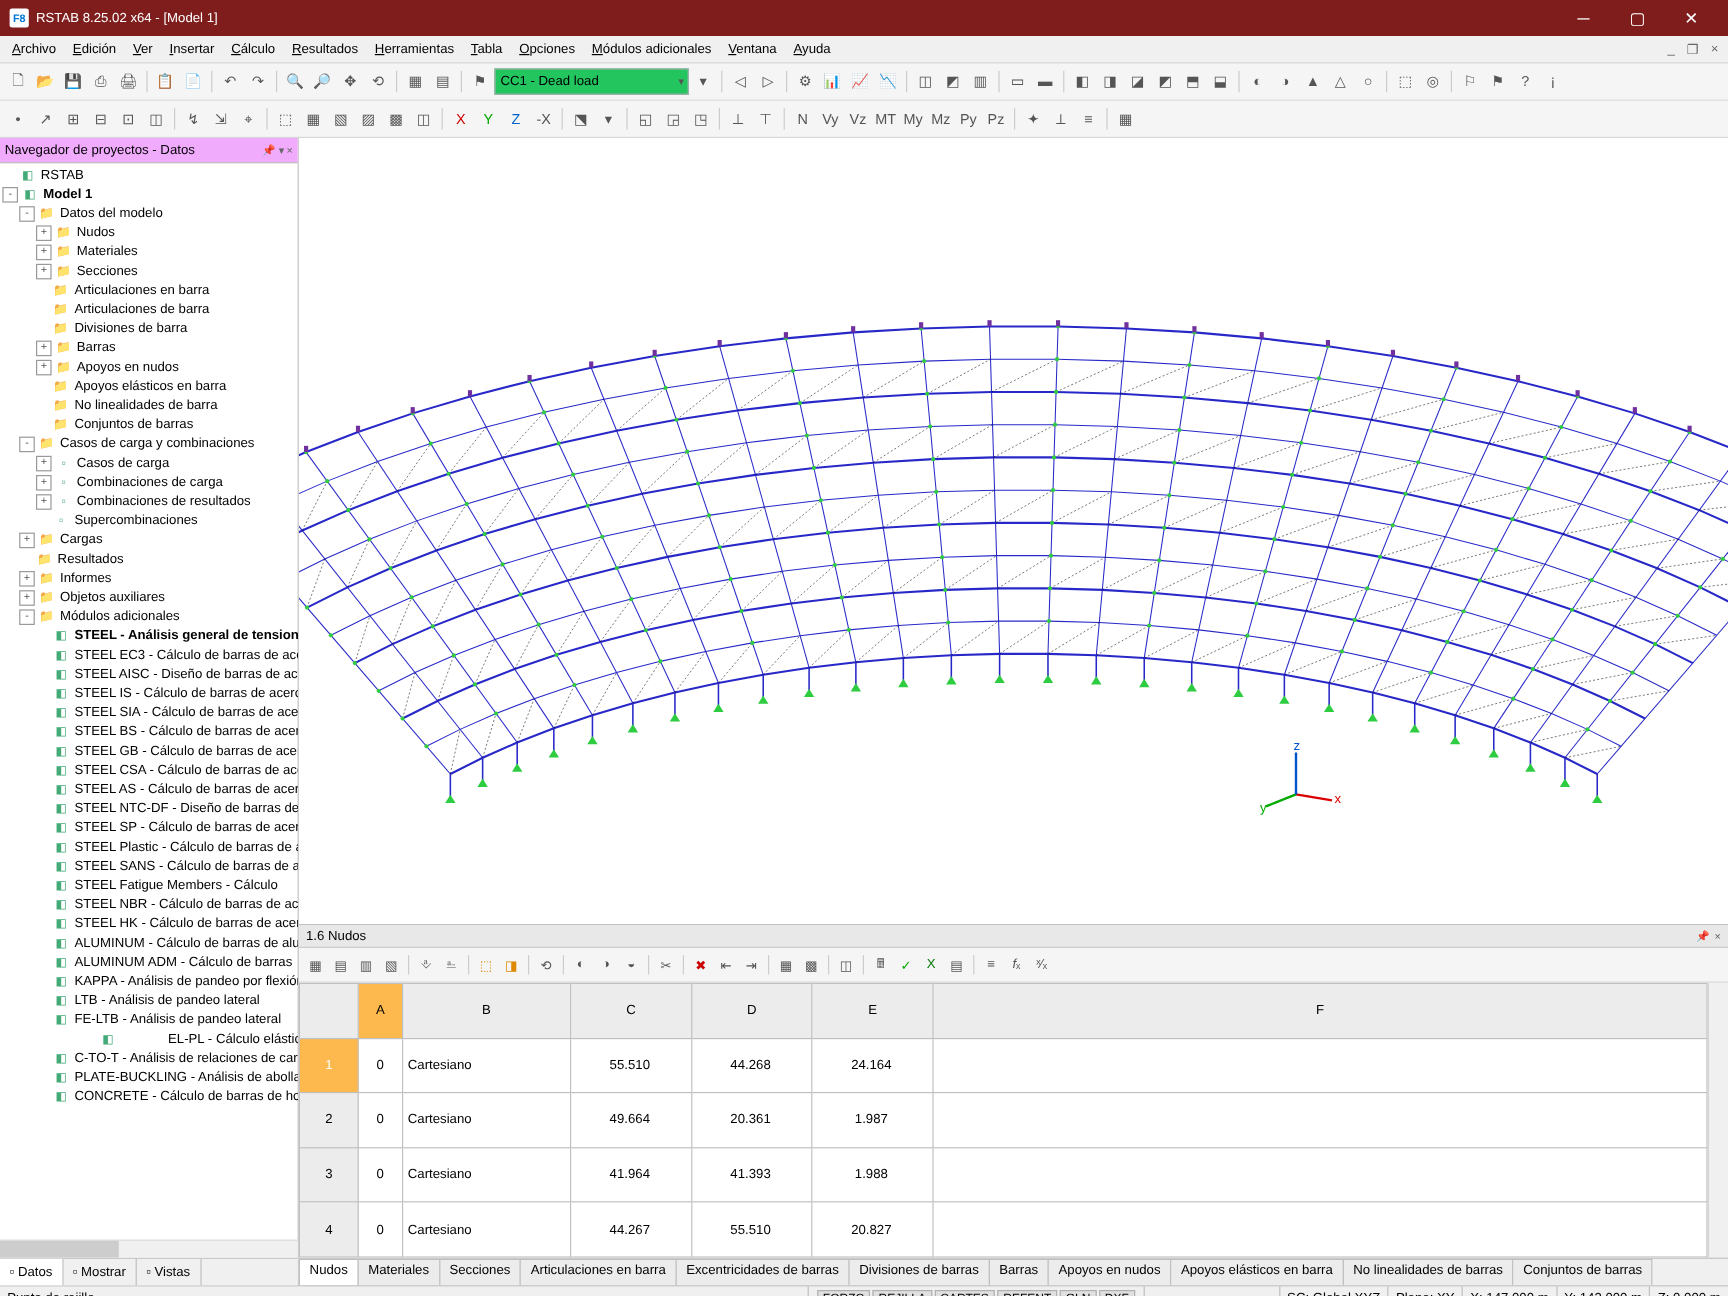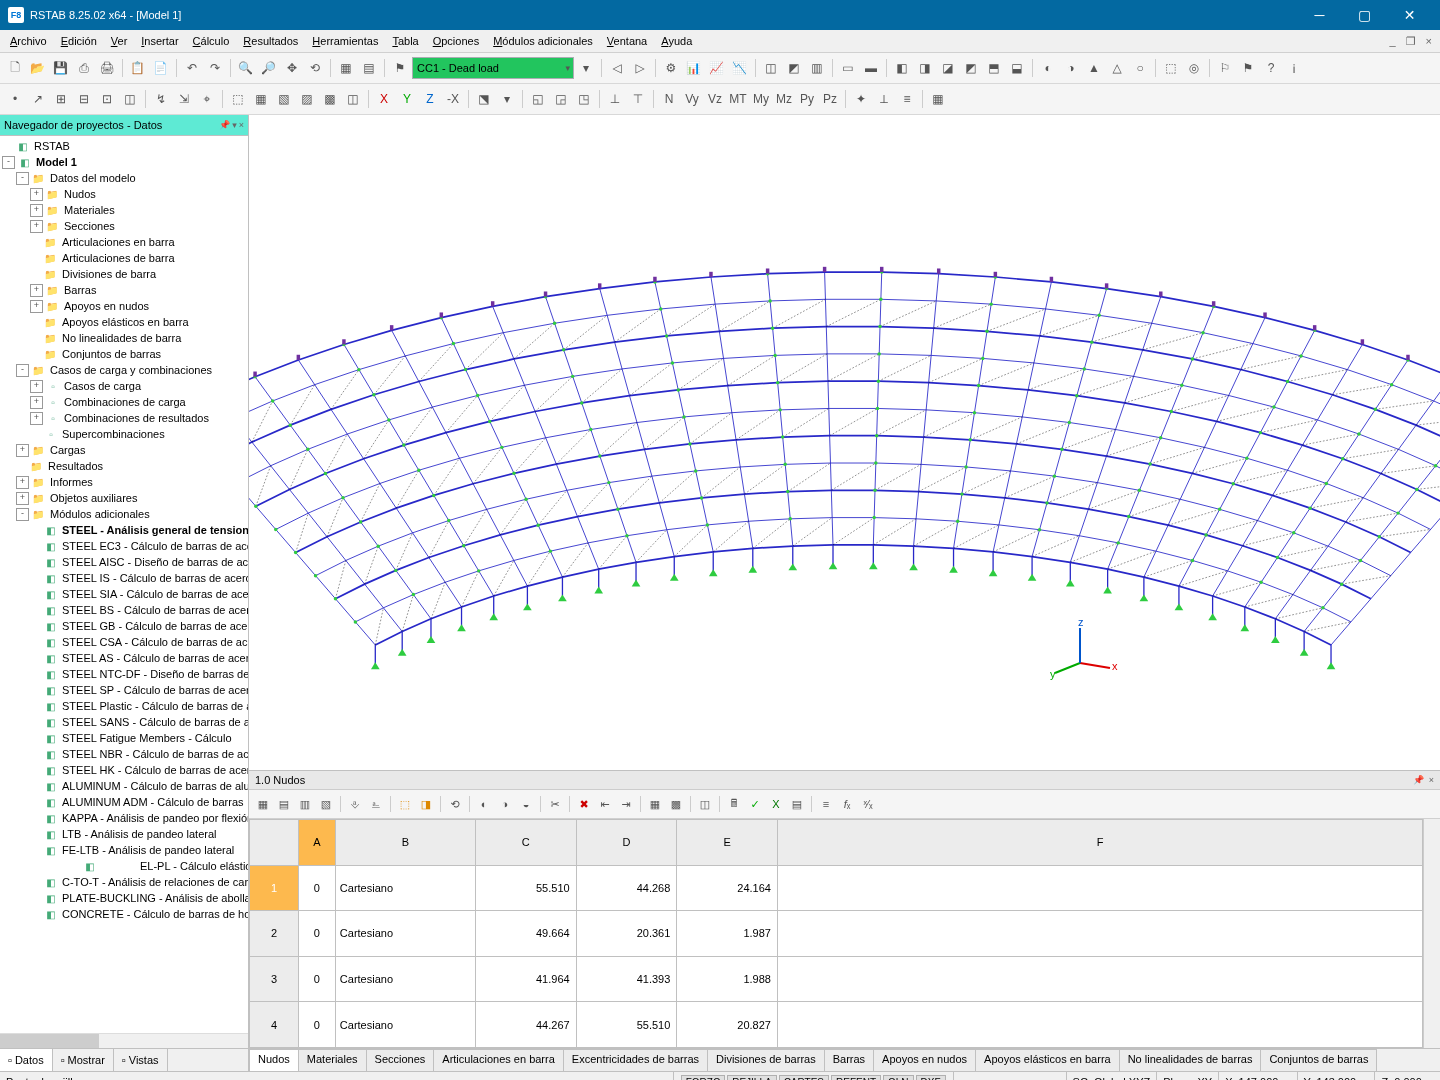--- a/index.html
+++ b/index.html
@@ -1,34 +1,34 @@
 <!DOCTYPE html>
 <html><head>
 <meta charset="utf-8">
 <style>
 html,body{margin:0;padding:0;font-family:"Segoe UI",Tahoma,sans-serif;font-size:11px;color:#000;background:#fff;overflow:hidden;width:1440px;height:1080px}
-.titlebar{background:#0369a1;color:#fff;height:30px;display:flex;align-items:center;padding:0 8px;justify-content:space-between}
+.titlebar{background:#7f1d1d;color:#fff;height:30px;display:flex;align-items:center;padding:0 8px;justify-content:space-between}
 .titlebar .left{display:flex;align-items:center;gap:6px}
 .titlebar .ico{width:16px;height:16px;background:#fff;border-radius:2px;display:inline-flex;align-items:center;justify-content:center;color:#0078d7;font-size:9px;font-weight:bold}
 .titlebar .btns{display:flex}
 .titlebar .btns div{width:45px;height:30px;display:flex;align-items:center;justify-content:center;font-size:14px}
 .menubar{background:#f0f0f0;height:22px;display:flex;align-items:center;padding:0 4px;border-bottom:1px solid #d0d0d0;justify-content:space-between}
 .menubar .menus{display:flex;gap:2px}
 .menubar .menus span{padding:2px 6px;cursor:default}
 .menubar .menus span u{text-decoration:underline}
 .menubar .mdi{display:flex;gap:2px;font-size:11px;color:#666}
 .menubar .mdi span{padding:0 4px}
 .toolbar{background:#f5f5f5;height:26px;display:flex;align-items:center;padding:2px 4px;border-bottom:1px solid #d8d8d8;gap:1px;overflow:hidden}
 .toolbar .tb{width:20px;height:20px;border:1px solid transparent;display:inline-flex;align-items:center;justify-content:center;font-size:12px;color:#555;flex:0 0 20px}
 .toolbar .sep{width:1px;height:18px;background:#ccc;margin:0 3px;flex:0 0 1px}
 .toolbar .combo{height:20px;border:1px solid #abadb3;background:#22c55e;padding:0 16px 0 4px;font-size:11px;display:flex;align-items:center;min-width:140px;position:relative}
 .toolbar .combo::after{content:"▾";position:absolute;right:3px;color:#555;font-size:9px}
 .body-split{display:flex;height:calc(1080px - 30px - 22px - 26px - 26px - 20px)}
 .navigator{width:248px;border-right:1px solid #c0c0c0;display:flex;flex-direction:column;background:#fff;position:relative}
-.nav-title{background:#5eead4;border-bottom:1px solid #c0c0c0;height:20px;display:flex;align-items:center;padding:0 4px;font-size:11px;justify-content:space-between}
+.nav-title{background:#f0abfc;border-bottom:1px solid #c0c0c0;height:20px;display:flex;align-items:center;padding:0 4px;font-size:11px;justify-content:space-between}
 .nav-title .tools{display:flex;gap:2px;font-size:9px;color:#666}
 .tree{flex:1;overflow:auto;padding:2px 0}
 .tree .node{display:flex;align-items:center;height:16px;white-space:nowrap;padding-right:2px}
 .tree .exp{width:11px;height:11px;border:1px solid #999;font-size:9px;line-height:9px;text-align:center;margin-right:2px;color:#555;flex:0 0 11px}
 .tree .noexp{width:13px;flex:0 0 13px}
 .tree .ico{width:16px;height:14px;margin-right:3px;display:inline-flex;align-items:center;justify-content:center;font-size:10px;flex:0 0 16px}
 .tree .ico.fld{color:#e8b835}
 .tree .ico.fld::before{content:"📁"}
 .tree .ico.itm{color:#5a8}
 .tree .ico.itm::before{content:"▫"}
@@ -50,21 +50,21 @@
 .bp-toolbar .tb{width:20px;height:20px;display:inline-flex;align-items:center;justify-content:center;font-size:11px;color:#555;flex:0 0 20px}
 .bp-toolbar .sep{width:1px;height:16px;background:#ccc;margin:0 3px}
 .grid-wrap{flex:1;display:flex;overflow:hidden;background:#fff}
 .grid{border-collapse:collapse;font-size:11px;width:100%}
 .grid th,.grid td{border:1px solid #c0c0c0;padding:1px 4px;height:15px;text-align:center;background:#fff}
 .grid .colhdr th{background:#eceCEC;font-weight:normal}
 .grid .colletter th{background:#ececec;font-weight:normal}
 .grid .colletter th.sel{background:#fdb94e}
 .grid .rowhdr{background:#ececec;width:40px}
 .grid .rowhdr.sel{background:#fdb94e;color:#fff}
-.grid td.r{text-align:right;padding-right:6px}
+.grid td.r{text-align:center;padding-right:6px}
 .grid td.l{text-align:left}
 .grid-scroll{width:16px;background:#f0f0f0;border-left:1px solid #ccc}
 .bp-tabs{height:22px;display:flex;background:#f0f0f0;border-top:1px solid #c0c0c0;overflow:hidden}
 .bp-tabs div{padding:3px 8px;border:1px solid #c0c0c0;border-bottom:none;margin-right:-1px;font-size:11px;background:#ececec;white-space:nowrap}
 .bp-tabs div.active{background:#fff}
 .statusbar{height:20px;background:#f0f0f0;border-top:1px solid #c0c0c0;display:flex;align-items:center;font-size:11px;justify-content:space-between}
 .statusbar .left{padding:0 6px}
 .statusbar .right{display:flex;align-items:center;height:100%}
 .statusbar .cell{border-left:1px solid #c0c0c0;padding:0 6px;height:100%;display:flex;align-items:center}
 .statusbar .btn{background:#e0e0e0;border:1px solid #b0b0b0;padding:1px 4px;margin:0 1px;font-size:10px}
@@ -900,21 +900,21 @@
           <line x1="30" y1="45" x2="5" y2="55" stroke="#0a0" stroke-width="2"></line>
             <text x="0" y="60" fill="#0a0" font-size="11">y</text>
           <line x1="30" y1="45" x2="30" y2="10" stroke="#05c" stroke-width="2"></line>
             <text x="28" y="8" fill="#05c" font-size="11">z</text>
         </svg>
       </div>
     </div>
 
     <div class="bottom-panel">
       <div class="bp-title">
-        <span>1.0 Nudos</span>
+        <span>1.6 Nudos</span>
         <span class="tools" style="display:flex;gap:4px;font-size:9px;color:#666">
             <span>📌</span>
             <span>×</span>
           </span>
       </div>
       <div class="bp-toolbar">
         <span class="tb">▦</span>
         <span class="tb">▤</span>
         <span class="tb">▥</span>
         <span class="tb">▧</span>

